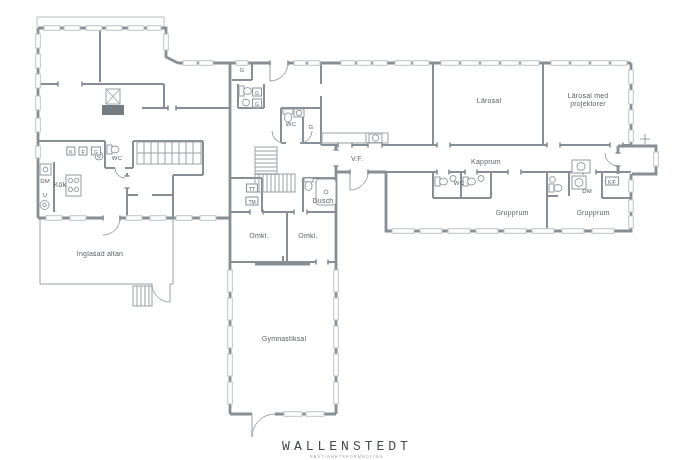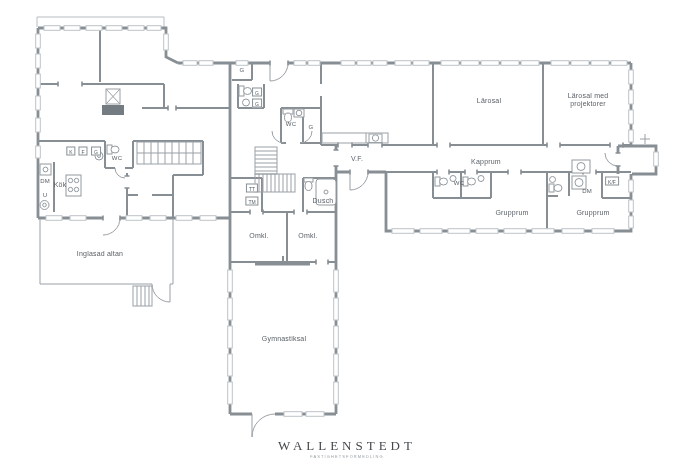--- a/index.html
+++ b/index.html
@@ -6,21 +6,21 @@
   .stage{position:relative;width:690px;height:460px;background:#fff;overflow:hidden;
          font-family:"Liberation Sans",sans-serif;}
   .plan-svg{position:absolute;left:0;top:0;}
   .lbl{position:absolute;transform:translate(-50%,-50%);color:#5b6167;font-size:7px;
        letter-spacing:.2px;white-space:nowrap;line-height:1.2;}
   .lbl.sm{font-size:6px;color:#575d63;}
   .lbl.wrap{white-space:normal;width:66px;text-align:center;}
   .lbl.box{font-size:5px;border:.8px solid #879094;background:#fff;padding:.5px 2px;
            color:#575d63;letter-spacing:0;}
   .logo{position:absolute;left:347px;top:446px;transform:translate(-50%,-50%);
-        font-family:Liberation Serif, serif;font-size:13px;letter-spacing:4px;
+        font-family:Liberation Mono, monospace;font-size:13px;letter-spacing:4px;
         color:#45494d;white-space:nowrap;}
   .tagline{position:absolute;left:347px;top:456px;transform:translate(-50%,-50%);
         font-family:"Liberation Sans",sans-serif;font-size:4px;letter-spacing:1.1px;
         color:#989ea3;white-space:nowrap;}
 </style>
 </head>
 <body>
 
 <div class="stage">
 

